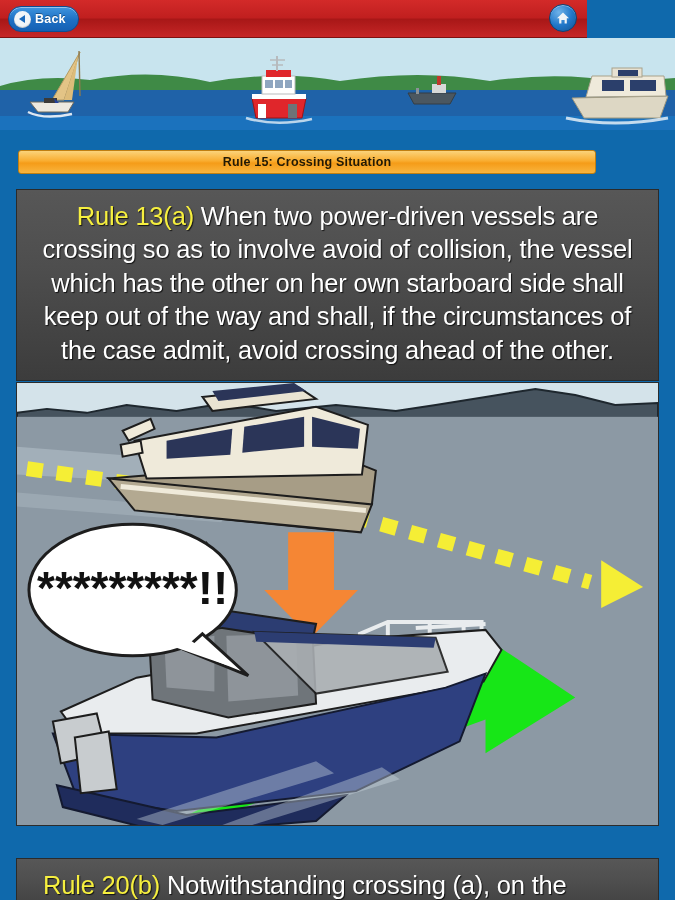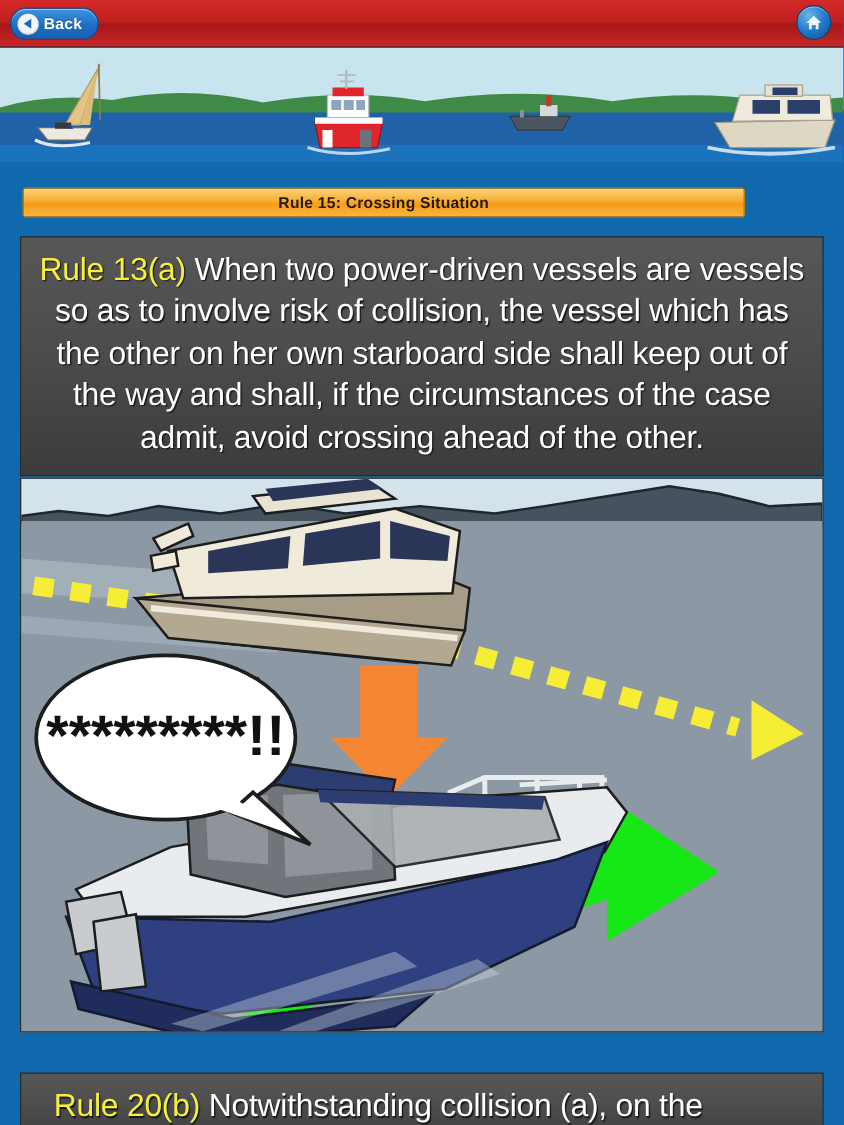--- a/index.html
+++ b/index.html
@@ -6,21 +6,21 @@
   html, body {
     width: 675px; height: 900px;
     background: #0f69ac;
     font-family: "Liberation Sans", sans-serif;
     overflow: hidden;
   }
   .app { position: relative; width: 675px; height: 900px; background: #0f69ac; }
 
   
   .navbar {
-    position: absolute; top: 0; left: 0; width: 675px; height: 38px;
+    position: absolute; top: 0; left: 0; width: 587px; height: 38px;
     background: linear-gradient(180deg,#d32a29 0%,#c01f1f 48%,#a81717 52%,#c62626 100%);
     border-bottom: 1px solid #7e1111;
   }
   .back-btn {
     position: absolute; left: 8px; top: 6px; height: 26px; padding: 0 12px 0 5px;
     display: flex; align-items: center; gap: 4px;
     background: linear-gradient(180deg,#3f95de 0%,#1d6fc4 55%,#1560b3 100%);
     border: 1px solid #0d4d92; border-radius: 13px;
     box-shadow: inset 0 1px 0 rgba(255,255,255,.45);
     cursor: pointer;
@@ -159,21 +159,21 @@
       </g>
     </svg>
   </div>
 
   <div class="section-bar">
     <span class="section-title">Rule 15: Crossing Situation</span>
   </div>
 
   <div class="rule-panel" id="rule-a-panel">
     <div class="rule-text">
-      <span class="rule-label">Rule 13(a)</span><span>  When two power-driven vessels are vessels so as to involve risk of collision, the vessel which has the other on her own starboard side shall keep out of the way and shall, if the circumstances of the case admit, avoid crossing ahead of the other.</span>
+      <span class="rule-label">Rule 13(a)</span><span>  When two power-driven vessels are crossing so as to involve avoid of collision, the vessel which has the other on her own starboard side shall keep out of the way and shall, if the circumstances of the case admit, avoid crossing ahead of the other.</span>
     </div>
   </div>
 
   <div class="illustration">
     <svg viewBox="0 0 643 444" preserveAspectRatio="none">
 
       <rect x="0" y="0" width="643" height="34" fill="#d4e3ea"></rect>
 
       <path d="M0,30 L30,26 L70,30 L110,22 L160,28 L210,20 L260,28 L320,22 L380,28 L420,22 L470,14 L520,6 L560,12 L600,22 L643,20 L643,36 L0,36 Z" fill="#46535e" stroke="#1e272e" stroke-width="2"></path>
 
@@ -255,17 +255,17 @@
         <ellipse cx="116" cy="208" rx="104" ry="66" fill="#ffffff" stroke="#1d1d1d" stroke-width="3"></ellipse>
         <path d="M186,252 L232,294 L168,268 Z" fill="#ffffff" stroke="#1d1d1d" stroke-width="3"></path>
         <path d="M170,256 L212,284 L160,266 Z" fill="#ffffff" stroke="none"></path>
         <text x="116" y="222" text-anchor="middle" font-family="Liberation Sans, sans-serif" font-size="46" font-weight="bold" fill="#111111">*********!!</text>
       </g>
     </svg>
   </div>
 
   <div class="rule-panel" id="rule-b-panel">
     <div class="rule-text">
-      <span class="rule-label">Rule 20(b)</span><span> Notwithstanding collision (a), on the</span>
+      <span class="rule-label">Rule 20(b)</span><span> Notwithstanding crossing (a), on the</span>
     </div>
   </div>
 
 </div>
 
 </body></html>

